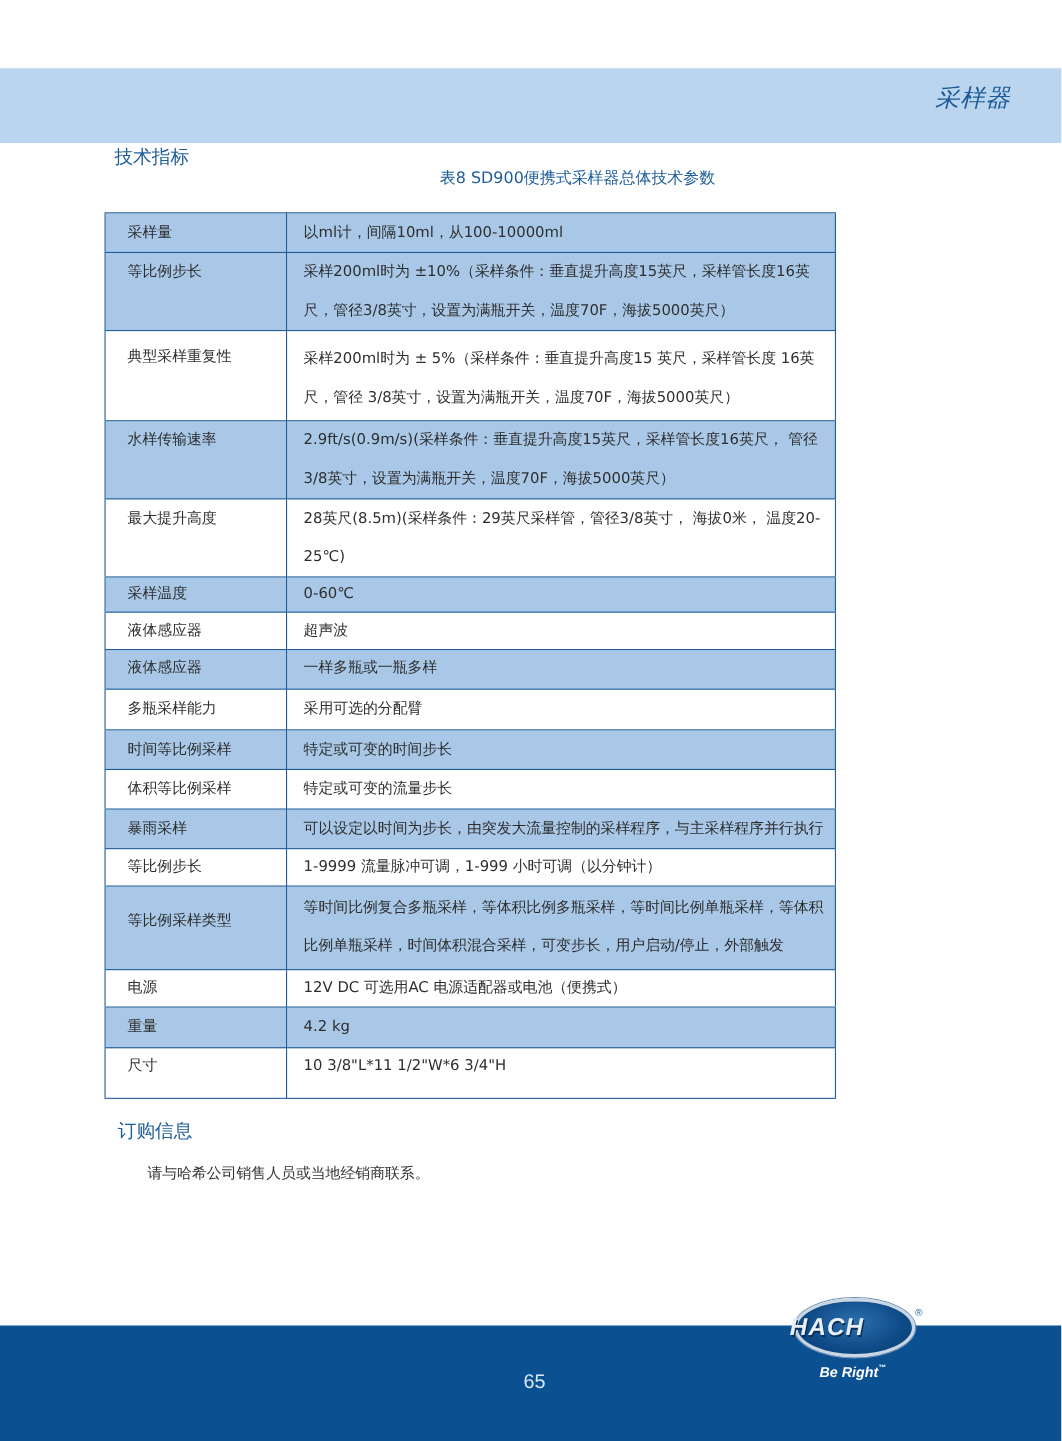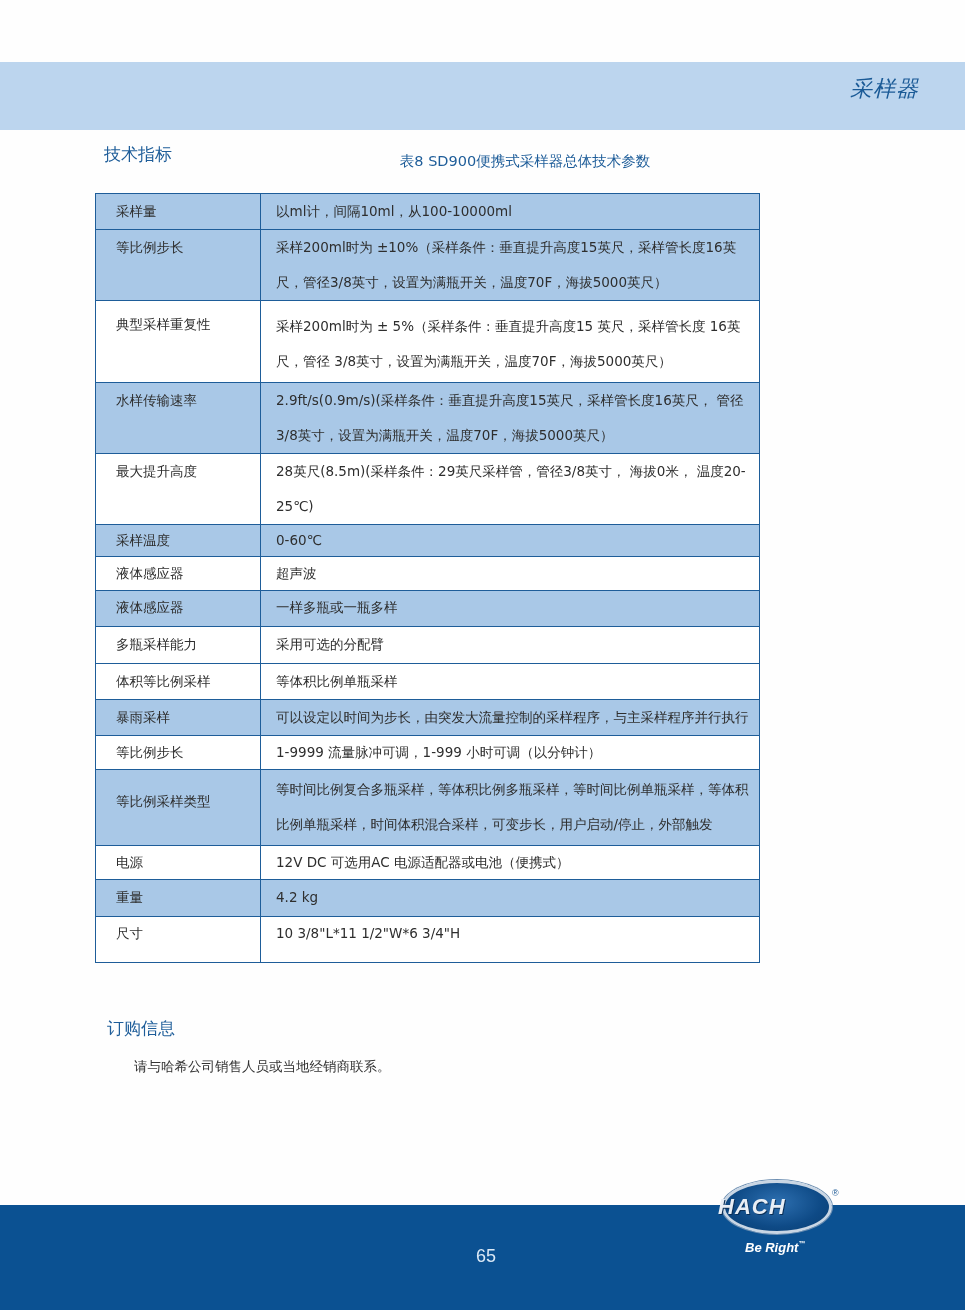--- a/index.html
+++ b/index.html
@@ -76,21 +76,21 @@
   }
   .logo-tm { font-size: 7px; vertical-align: top; }
 </style>
 </head>
 <body>
 
 <div class="header-band">
   <div class="header-title">采样器</div>
 </div>
 
-<div class="section-title" style="left:104px; top:143px;text-align:center;">技术指标</div>
+<div class="section-title" style="left:104px; top:131px;text-align:center;">技术指标</div>
 <div class="table-caption">表8  SD900便携式采样器总体技术参数</div>
 
 <table class="spec-table">
   <tbody>
     <tr class="shaded" style="height:36px">
       <td class="k">采样量</td>
       <td class="v">以ml计，间隔10ml，从100-10000ml</td>
     </tr>
     <tr class="shaded" style="height:64px">
       <td class="k">等比例步长</td>
@@ -117,23 +117,27 @@
       <td class="v" style="line-height:32px">超声波</td>
     </tr>
     <tr class="shaded" style="height:36px">
       <td class="k" style="line-height:32px">液体感应器</td>
       <td class="v" style="line-height:32px">一样多瓶或一瓶多样</td>
     </tr>
     <tr class="plain" style="height:37px">
       <td class="k">多瓶采样能力</td>
       <td class="v">采用可选的分配臂</td>
     </tr>
+    <tr class="shaded" style="height:36px">
+      <td class="k">时间等比例采样</td>
+      <td class="v">特定或可变的时间步长</td>
+    </tr>
     <tr class="plain" style="height:36px">
       <td class="k">体积等比例采样</td>
-      <td class="v">等体积比例单瓶采样</td>
+      <td class="v">特定或可变的流量步长</td>
     </tr>
     <tr class="shaded" style="height:35px">
       <td class="k">暴雨采样</td>
       <td class="v">可以设定以时间为步长，由突发大流量控制的采样程序，与主采样程序并行执行</td>
     </tr>
     <tr class="plain" style="height:34px">
       <td class="k" style="line-height:32px">等比例步长</td>
       <td class="v" style="line-height:32px">1-9999 流量脉冲可调，1-999 小时可调（以分钟计）</td>
     </tr>
     <tr class="shaded" style="height:76px">

